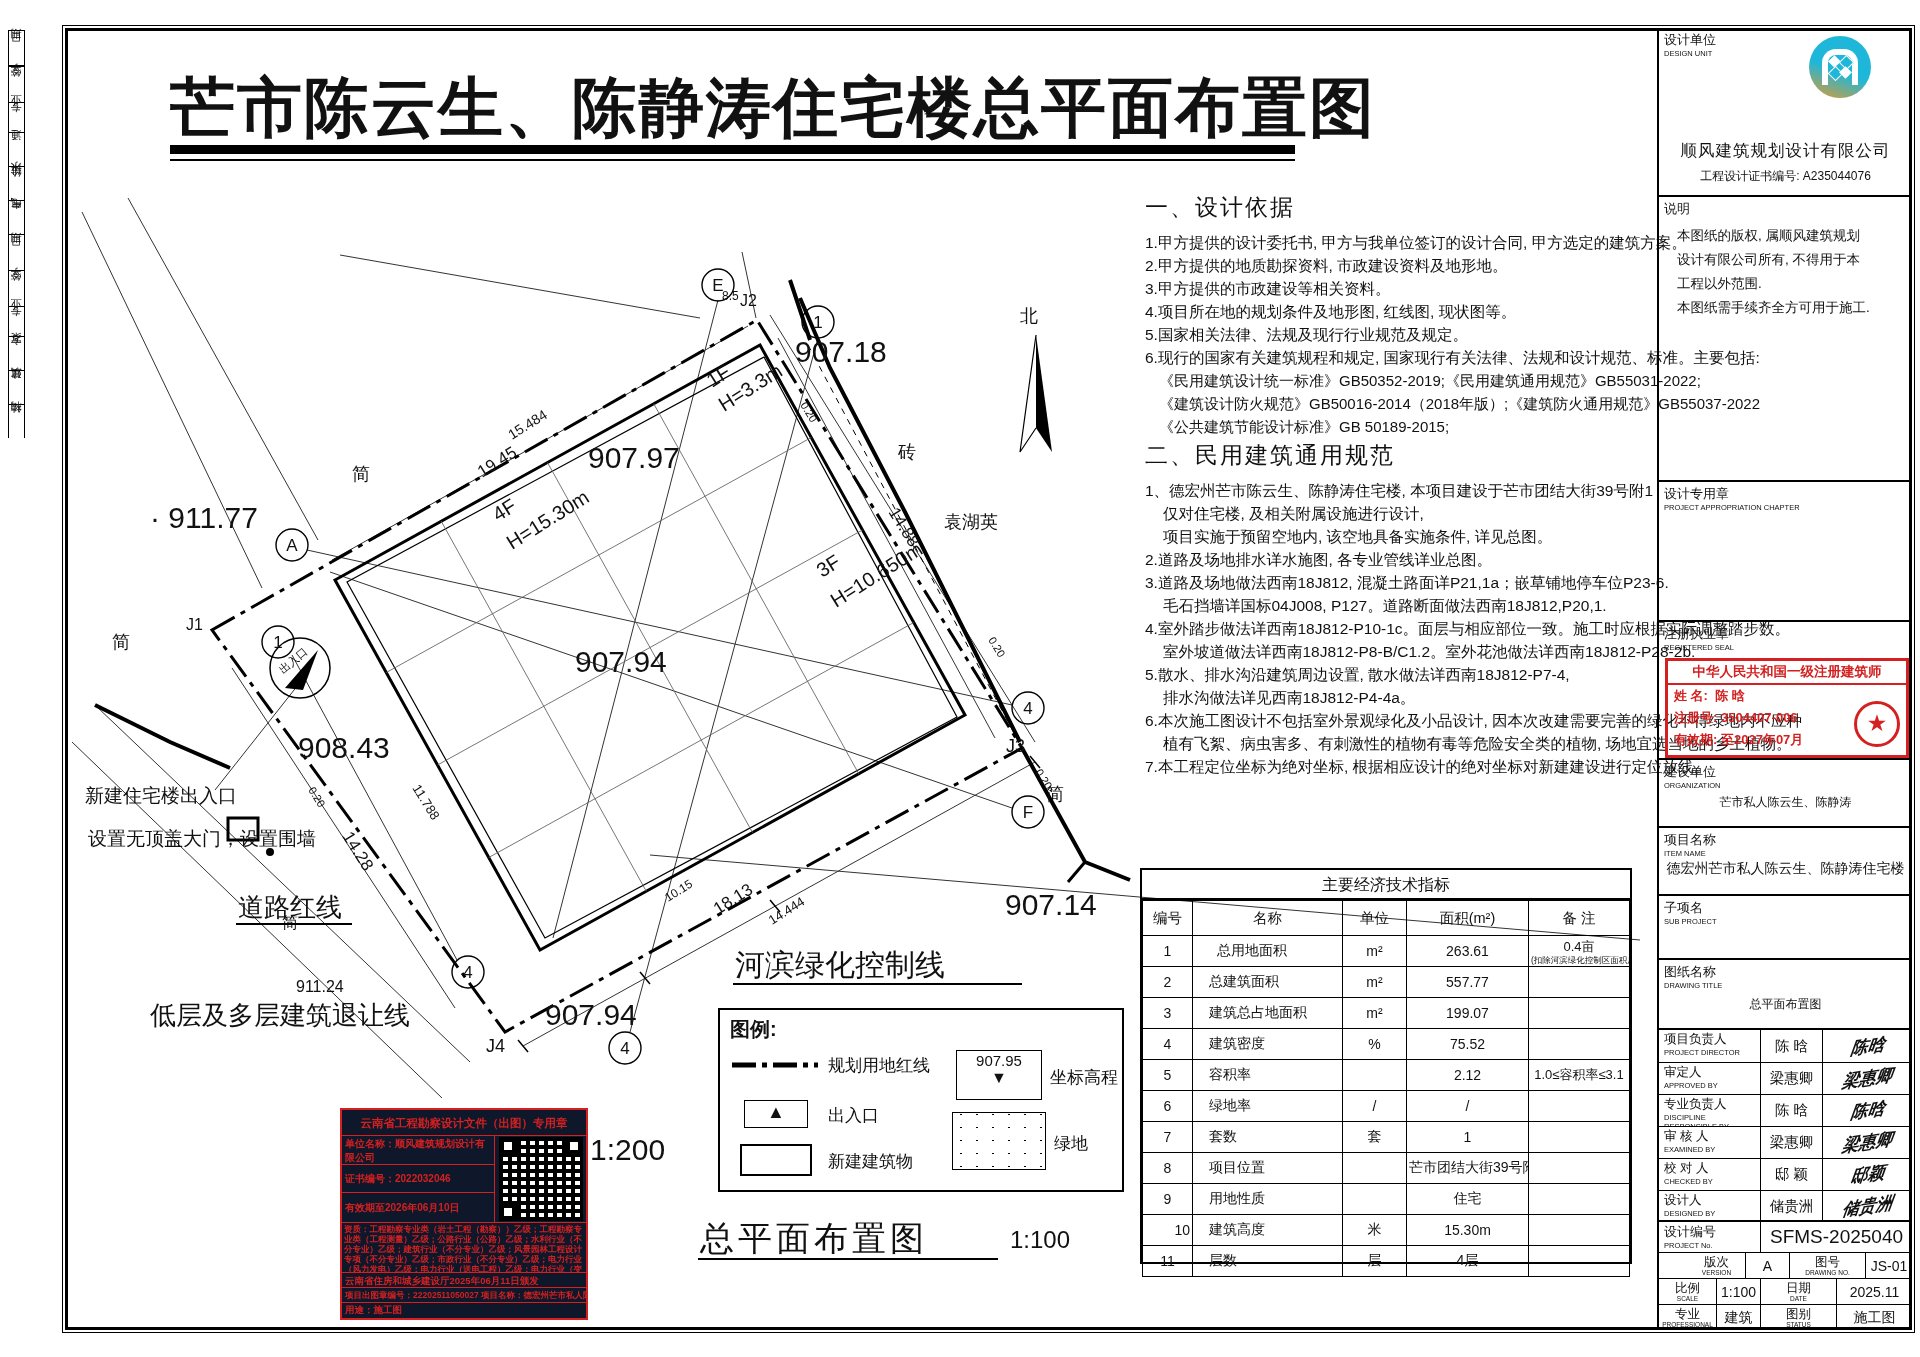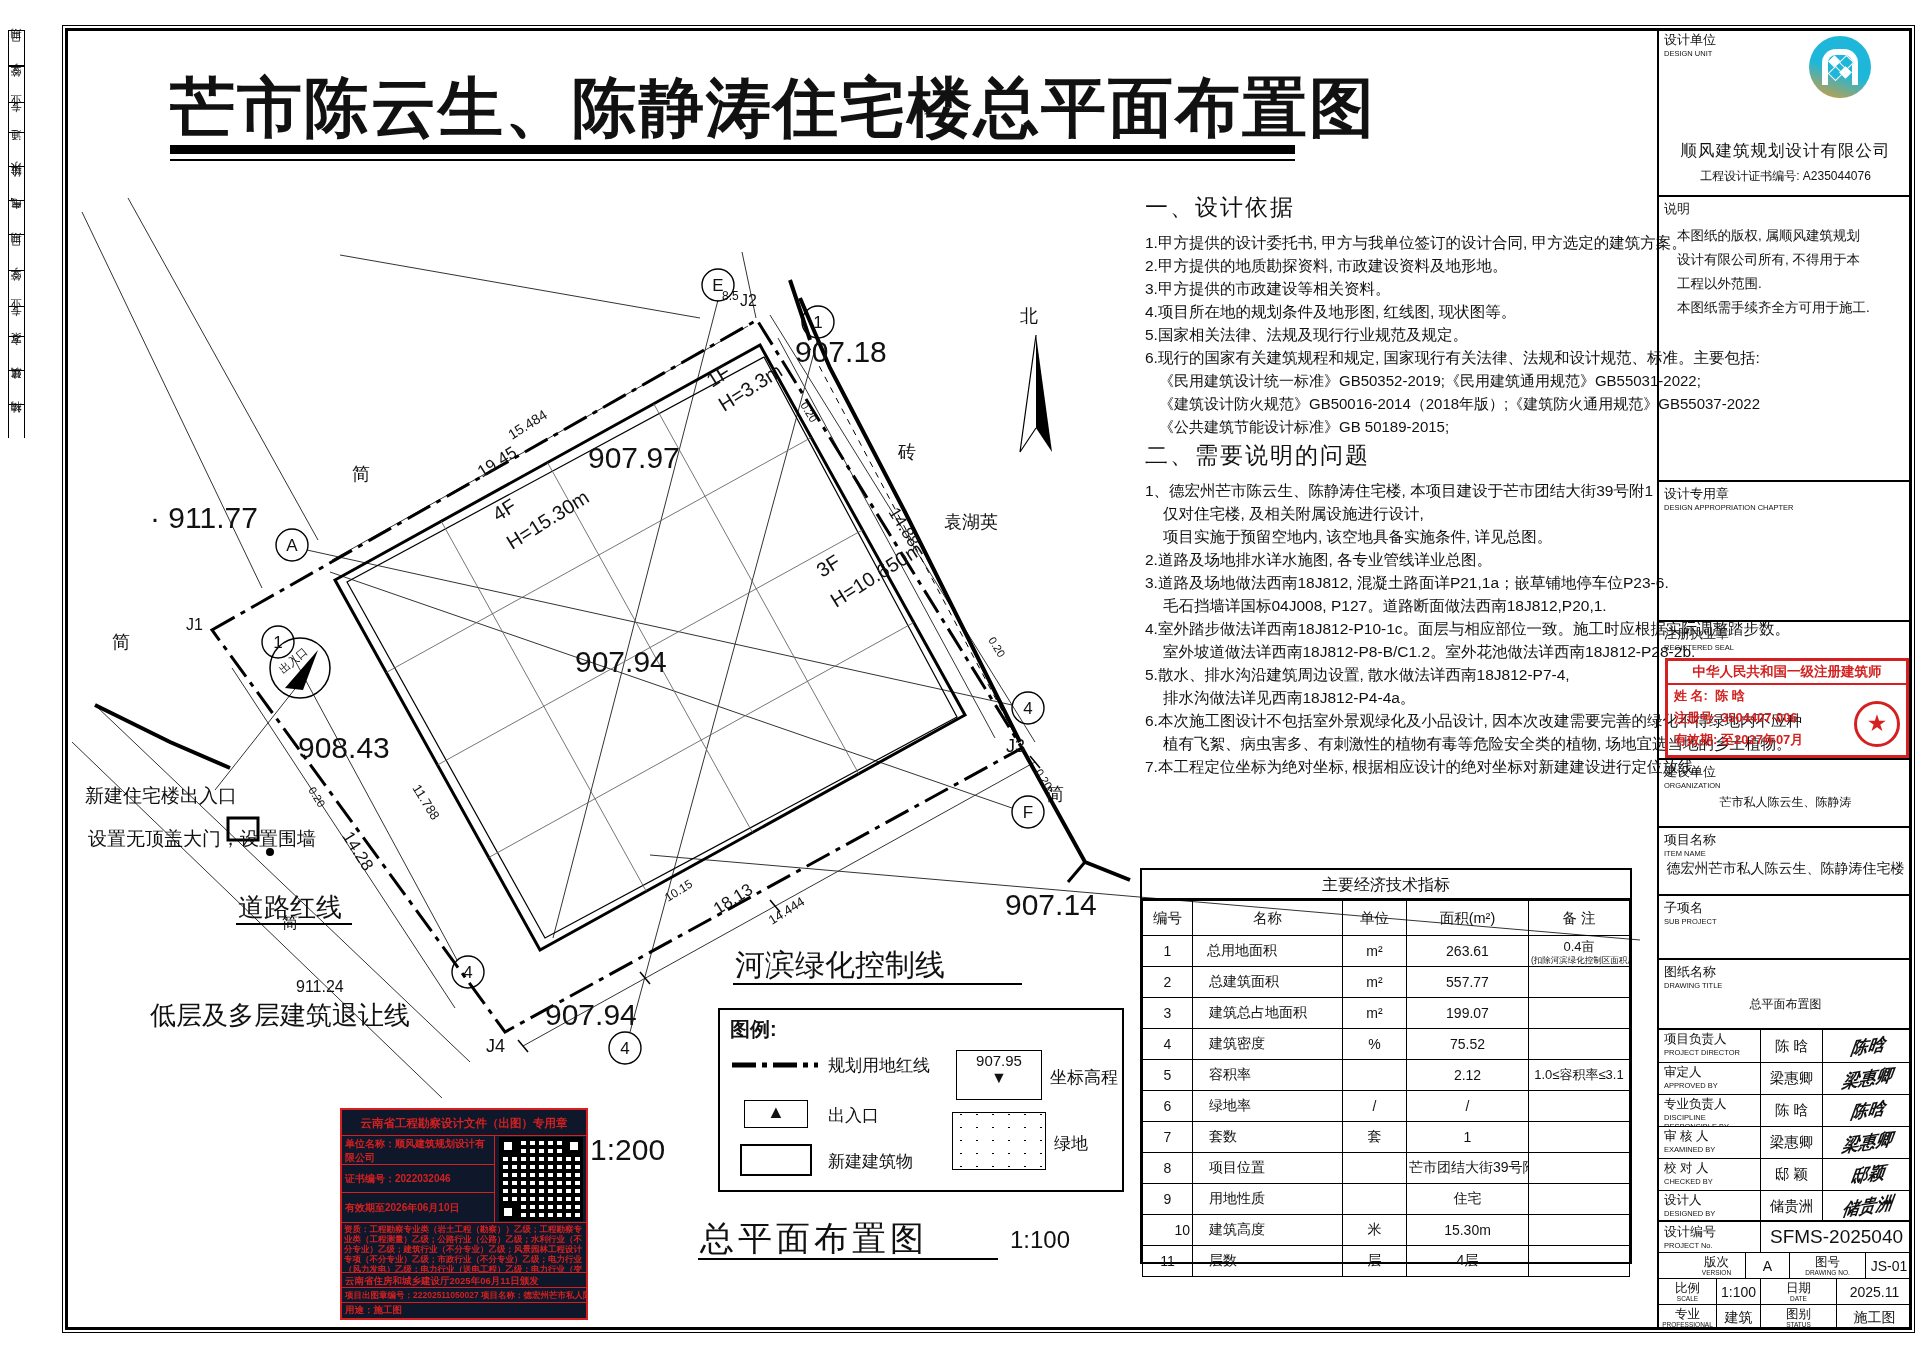--- a/index.html
+++ b/index.html
@@ -250,21 +250,21 @@
         <div class="note-line">3.甲方提供的市政建设等相关资料。</div>
         <div class="note-line">4.项目所在地的规划条件及地形图, 红线图, 现状图等。</div>
         <div class="note-line">5.国家相关法律、法规及现行行业规范及规定。</div>
         <div class="note-line">6.现行的国家有关建筑规程和规定, 国家现行有关法律、法规和设计规范、标准。主要包括:</div>
         <div class="note-line std">《民用建筑设计统一标准》GB50352-2019;《民用建筑通用规范》GB55031-2022;</div>
         <div class="note-line std">《建筑设计防火规范》GB50016-2014（2018年版）;《建筑防火通用规范》GB55037-2022</div>
         <div class="note-line std">《公共建筑节能设计标准》GB 50189-2015;</div>
       </div>
   </div>
   <div class="abs" style="left:1145px;top:440px;width:505px;">
-    <div class="note-head">二、需要说明的问题</div>
+    <div class="note-head">二、民用建筑通用规范</div>
     <div id="notes2">
         <div class="note-line">1、德宏州芒市陈云生、陈静涛住宅楼, 本项目建设于芒市团结大街39号附1</div>
         <div class="note-line cont">仅对住宅楼, 及相关附属设施进行设计,</div>
         <div class="note-line cont">项目实施于预留空地内, 该空地具备实施条件, 详见总图。</div>
         <div class="note-line">2.道路及场地排水详水施图, 各专业管线详业总图。</div>
         <div class="note-line">3.道路及场地做法西南18J812, 混凝土路面详P21,1a；嵌草铺地停车位P23-6.</div>
         <div class="note-line cont">毛石挡墙详国标04J008, P127。道路断面做法西南18J812,P20,1.</div>
         <div class="note-line">4.室外踏步做法详西南18J812-P10-1c。面层与相应部位一致。施工时应根据实际调整踏步数。</div>
         <div class="note-line cont">室外坡道做法详西南18J812-P8-B/C1.2。室外花池做法详西南18J812-P28-2b.</div>
         <div class="note-line">5.散水、排水沟沿建筑周边设置, 散水做法详西南18J812-P7-4,</div>
@@ -288,21 +288,21 @@
       <tbody id="ind-body">
           <tr class="hdr">
             <th>编号</th>
             <th>名称</th>
             <th>单位</th>
             <th>面积(m²)</th>
             <th>备 注</th>
           </tr>
           <tr>
             <td style="text-align: center;">1</td>
-            <td style="text-align: left; padding-left: 14px;">总用地面积</td>
+            <td style="text-align: left; padding-left: 24px;">总用地面积</td>
             <td style="text-align: center;">m²</td>
             <td style="text-align: center;">263.61</td>
             <td style="text-align: center;">
               <div style="font-size: 13px;">0.4亩</div>
               <div class="note2">(扣除河滨绿化控制区面积后)</div>
             </td>
           </tr>
           <tr>
             <td style="text-align: center;">2</td>
             <td style="text-align: left; padding-left: 16px;">总建筑面积</td>
@@ -472,21 +472,21 @@
       <div id="notice-lines" style="padding:6px 0 0 18px;font-size:13.5px;line-height:24px;">
           <div>本图纸的版权, 属顺风建筑规划</div>
           <div>设计有限公司所有, 不得用于本</div>
           <div>工程以外范围.</div>
           <div>本图纸需手续齐全方可用于施工.</div>
         </div>
     </div>
 
     <div class="rp-sec" style="top:452px;height:140px;">
       <div class="rp-label">设计专用章</div>
-      <div class="rp-en">DESIGN APPROPRIATION CHAPTER</div>
+      <div class="rp-en">PROJECT APPROPRIATION CHAPTER</div>
     </div>
 
     <div class="rp-sec" style="top:592px;height:138px;">
       <div class="rp-label">注册执业章</div>
       <div class="rp-en">REGISTERED SEAL</div>
       <div id="reg-stamp" class="abs" style="left:6px;top:36px;width:238px;height:94px;">
         <div style="border-bottom:2px solid #d42020;font-size:13.5px;text-align:center;line-height:22px;white-space:nowrap;">中华人民共和国一级注册建筑师</div>
         <div style="font-size:13px;line-height:22px;padding-left:6px;"><span>姓 名:</span>&nbsp;&nbsp;<span>陈  晗</span></div>
         <div style="font-size:13px;line-height:22px;padding-left:6px;"><span>注册号:</span>&nbsp;<span>3504407-006</span></div>
         <div style="font-size:13px;line-height:22px;padding-left:6px;"><span>有效期:</span>&nbsp;<span>至2027年07月</span></div>

